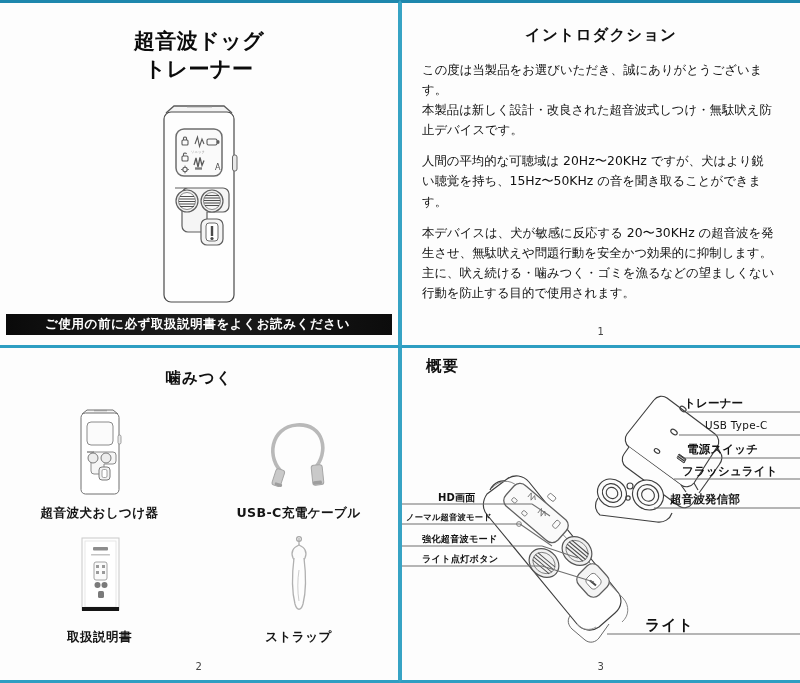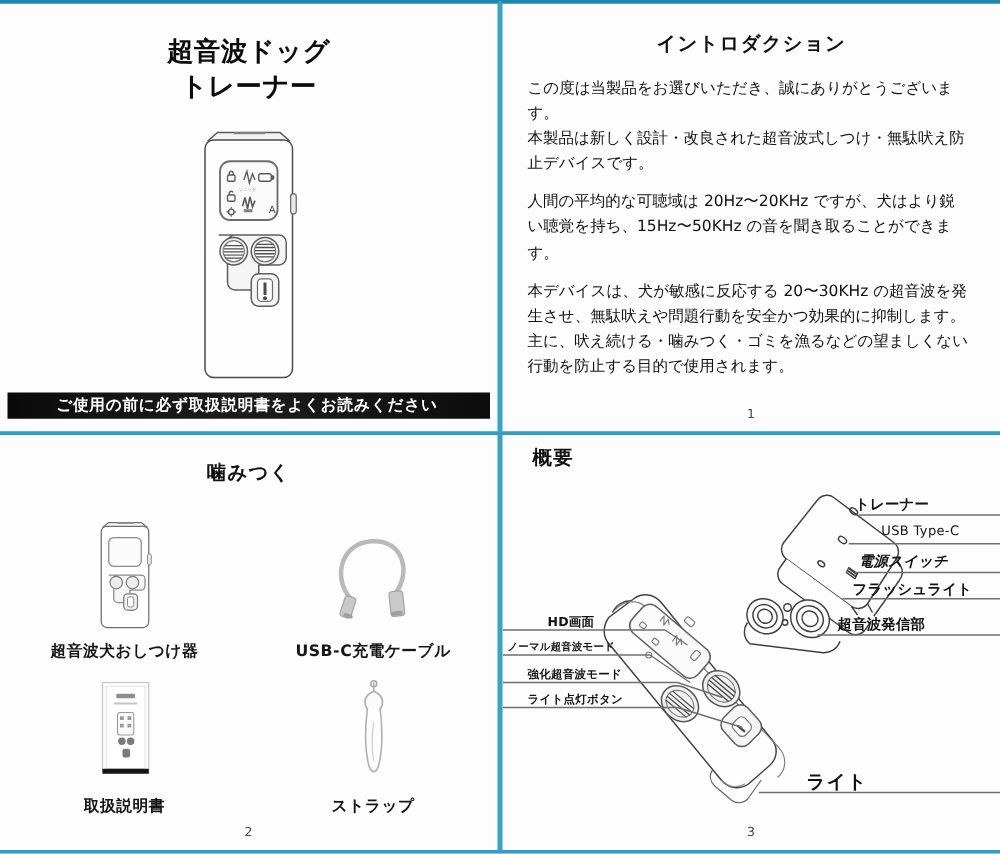--- a/index.html
+++ b/index.html
@@ -64,21 +64,21 @@
   }
   .body-text p{margin:0 4px 11px 0;}
 
   
   .p3 .sec-title{margin:14px 0 6px 0;}
   .prod-grid{
     position:absolute;left:0;right:0;top:58px;
     display:grid;grid-template-columns:1fr 1fr;grid-template-rows:1fr 1fr;
     row-gap:0;height:248px;
   }
-  .prod-cell{display:flex;flex-direction:column;align-items:center;justify-content:flex-end;}
+  .prod-cell{display:flex;flex-direction:column;align-items:center;justify-content:flex-start;}
   .prod-art{height:92px;display:flex;align-items:center;justify-content:center;}
   .prod-label{font-size:12.6px;font-weight:bold;margin-top:7px;letter-spacing:.4px;color:#151515;}
 
   
   .p4 .sec-title{text-align:left;margin:2px 0 0 10px;font-size:15.5px;}
   .ov-wrap{position:absolute;inset:0;}
   .ov-svg{position:absolute;left:0;top:0;}
   .callout{
     position:absolute;font-size:9.2px;font-weight:bold;color:#121212;
     white-space:nowrap;letter-spacing:.2px;
@@ -397,21 +397,21 @@
           <g stroke="#6f6f6f" stroke-width="1.1" fill="none">
             <path d="M0 156 L130 156 M130 156 L148 168"></path>
             <path d="M0 176 L118 176 M118 176 L150 198"></path>
             <path d="M0 198 L140 198 M140 198 L176 210"></path>
             <path d="M0 218 L140 218 M140 218 L192 234"></path>
           </g>
         </svg>
 
         <div class="callout lat" style="left:282px;top:48px;">トレーナー</div>
         <div class="callout usb" style="left:303px;top:71px;">USB Type-C</div>
-        <div class="callout lat" style="left:285px;top:94px;font-style:italic;">電源スイッチ</div>
+        <div class="callout lat" style="left:285px;top:94px;">電源スイッチ</div>
         <div class="callout lat" style="left:280px;top:116px;">フラッシュライト</div>
         <div class="callout lat" style="left:268px;top:144px;">超音波発信部</div>
 
         <div class="callout" style="left:36px;top:143px;font-size:10px;">HD画面</div>
         <div class="callout small" style="left:4px;top:164px;">ノーマル超音波モード</div>
         <div class="callout" style="left:20px;top:185px;">強化超音波モード</div>
         <div class="callout" style="left:20px;top:205px;">ライト点灯ボタン</div>
 
         <div class="callout" style="left:243px;top:268px;font-size:15px;font-weight:bold;letter-spacing:1px;">ライト</div>
       </div>

